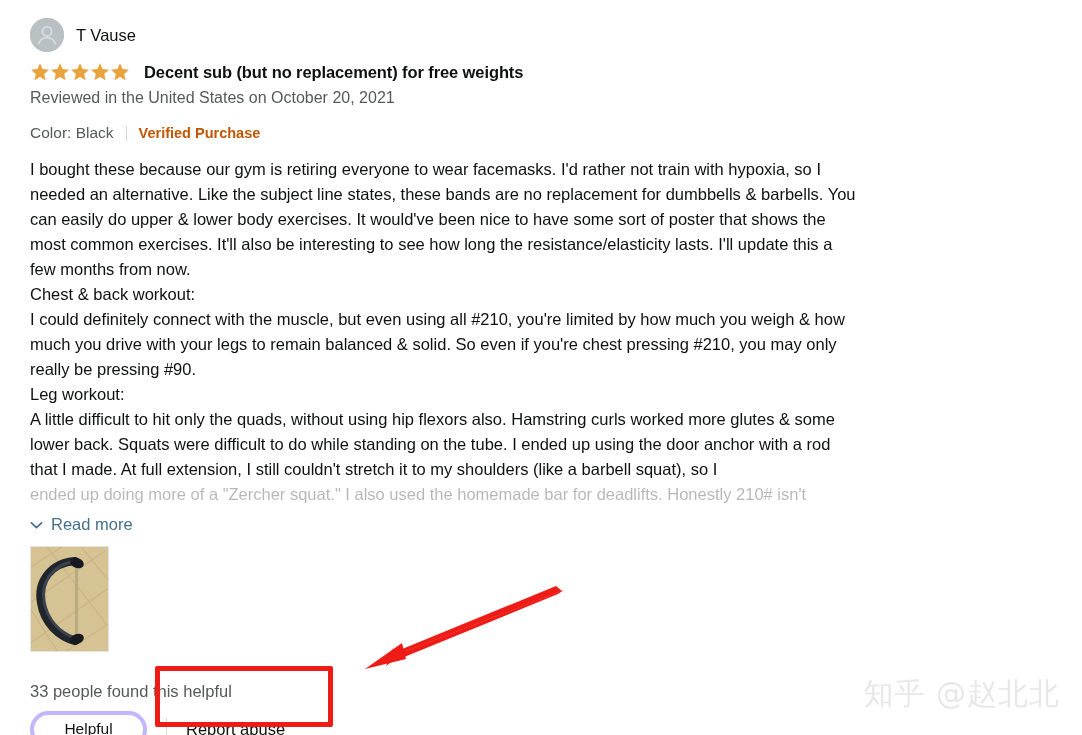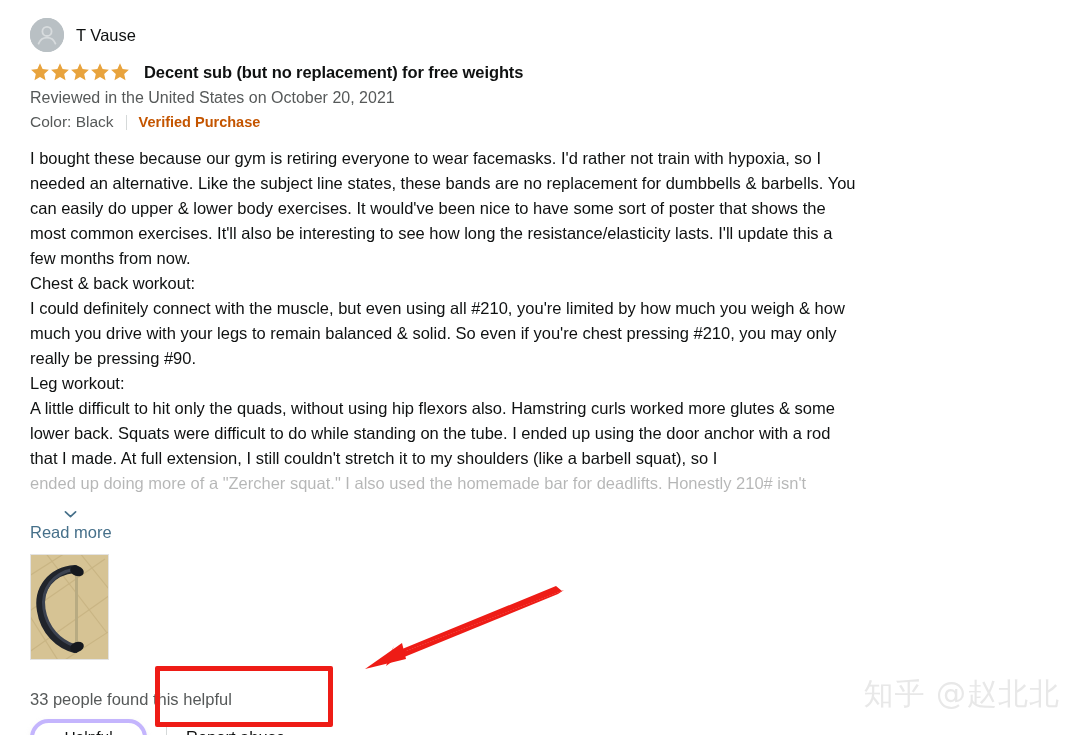--- a/index.html
+++ b/index.html
@@ -69,21 +69,21 @@
     letter-spacing: -0.1px;
   }
 
   .review-date {
     margin-top: 6px;
     font-size: 16px;
     color: #565959;
   }
 
   .meta-row {
-    margin-top: 5px;
+    margin-top: 16px;
     display: flex;
     align-items: center;
     font-size: 15.5px;
     height: 20px;
   }
   .meta-color { color: #565959; }
   .meta-sep {
     width: 1px;
     height: 15px;
     background: #d5d9d9;
@@ -109,25 +109,24 @@
   .faded {
     color: #0f1111;
     opacity: 0.30;
   }
 
   
   .read-more {
     margin-top: 8px;
     display: inline-flex;
     align-items: center;
-    gap: 0;
+    gap: 8px;
     color: #46708a;
     font-size: 16.5px;
     cursor: pointer;
-    flex-direction: column;
   }
   .read-more .chev { display: block; }
 
   
   .thumb-row {
     margin-top: 12px;
   }
   .thumb {
     width: 77px;
     height: 104px;

